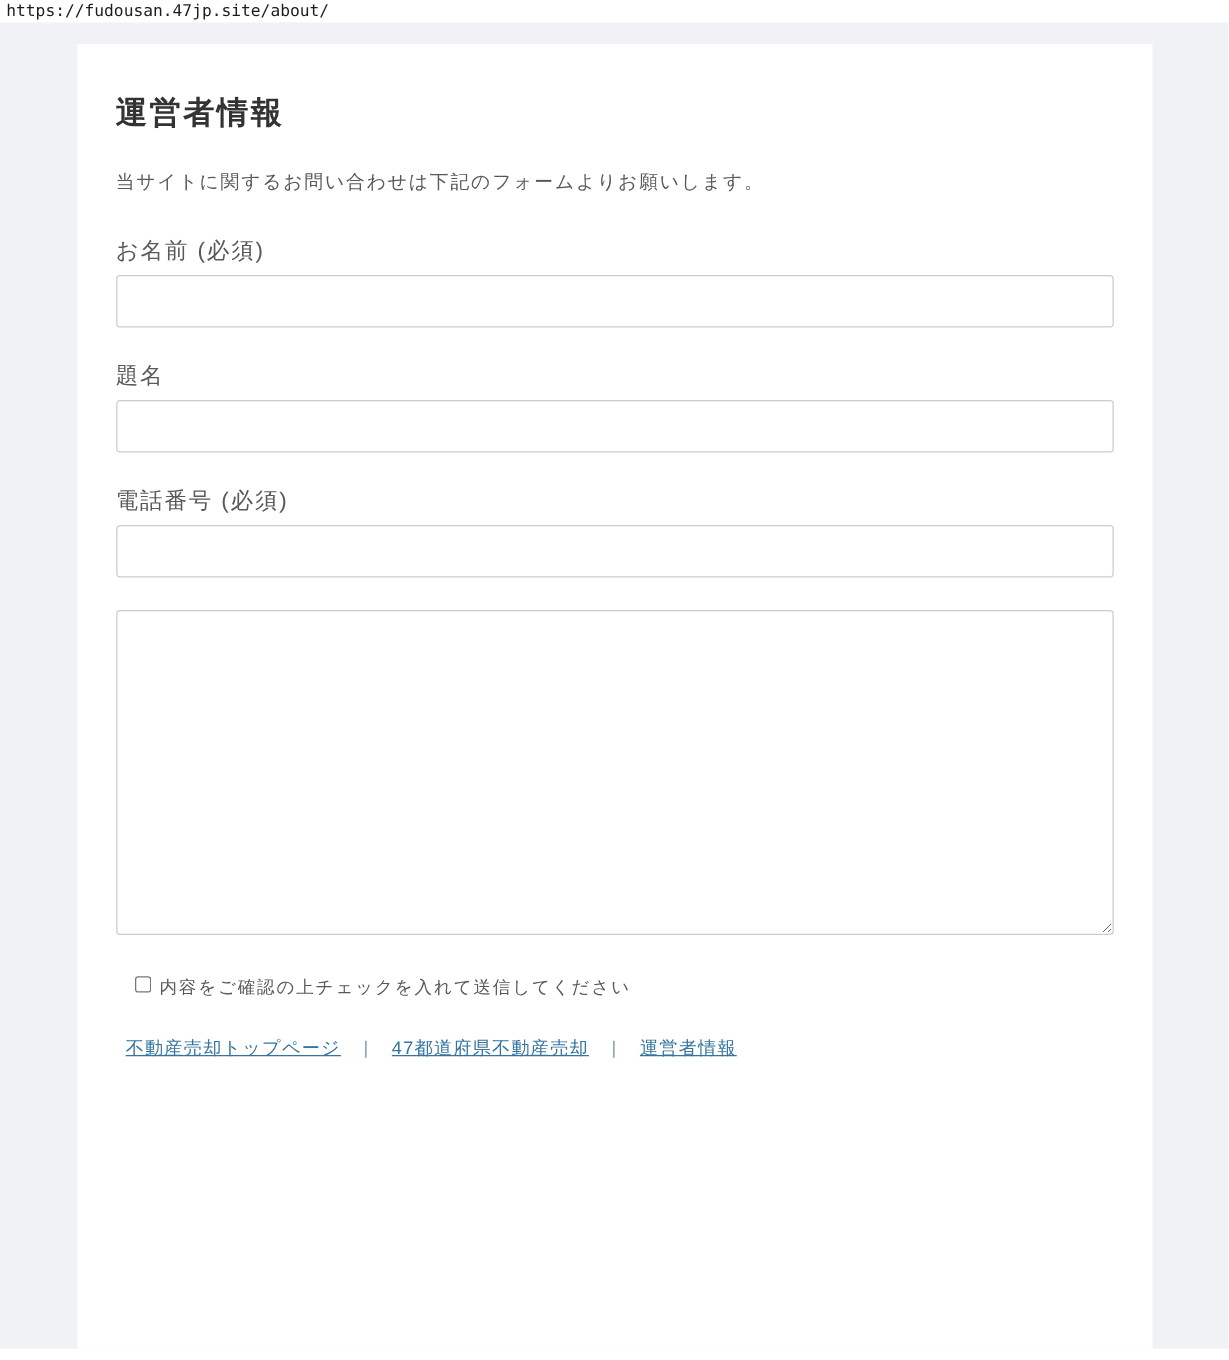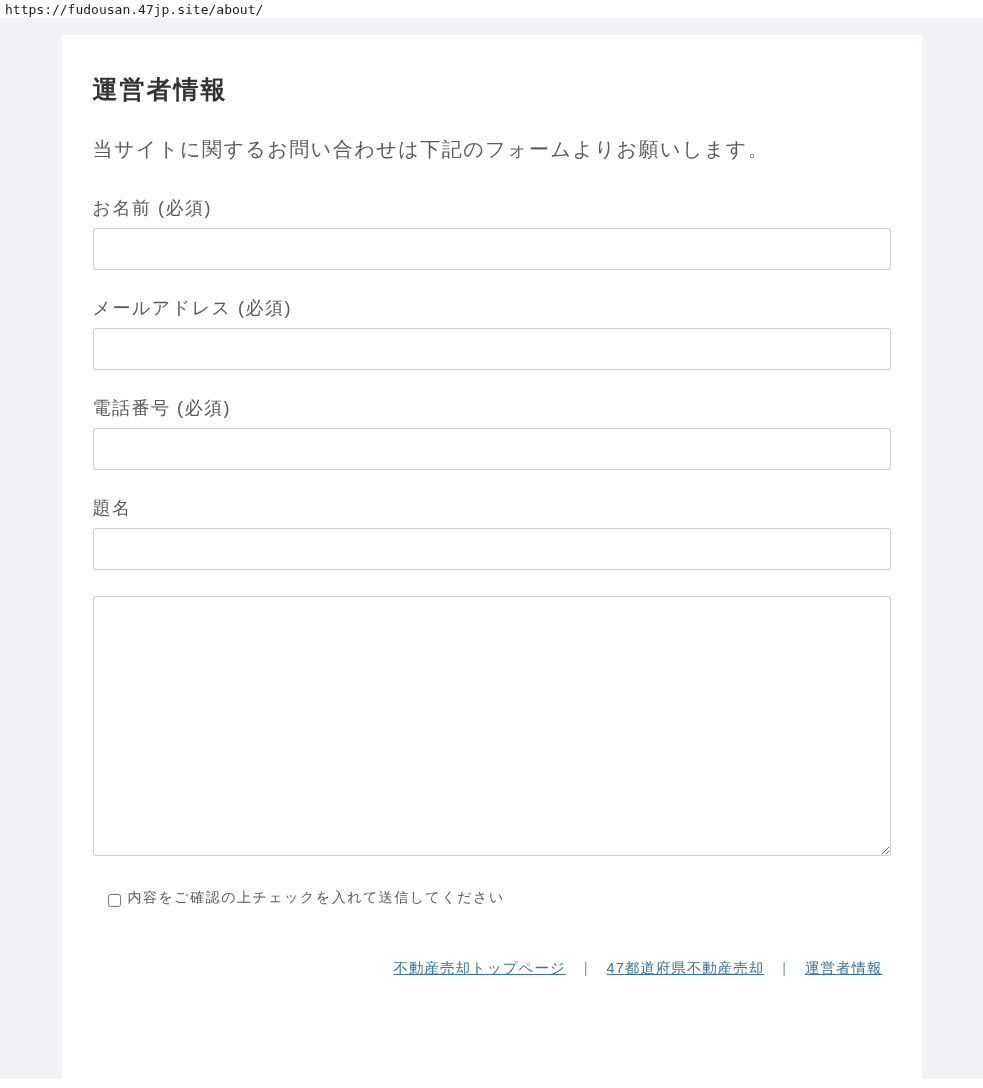--- a/index.html
+++ b/index.html
@@ -33,21 +33,21 @@
     padding: 38px 31px 60px 31px;
   }
   .page-title {
     font-size: 25px;
     font-weight: bold;
     color: #333333;
     letter-spacing: 2px;
   }
   .intro-text {
     margin-top: 30px;
-    font-size: 20px;
+    font-size: 15px;
     color: #595959;
     letter-spacing: 1.5px;
   }
   .form-area { margin-top: 33px; }
   .form-group { margin-bottom: 26px; }
   .field-label {
     display: block;
     font-size: 18px;
     color: #595959;
     letter-spacing: 1.5px;
@@ -76,21 +76,21 @@
     color: #333;
     padding: 8px 10px;
     outline: none;
     resize: vertical;
     font-family: "Liberation Sans", sans-serif;
   }
   .checkbox-row {
     margin-top: 33px;
     margin-left: 15px;
     display: flex;
-    align-items: flex-end;
+    align-items: flex-start;
   }
   .checkbox-box {
     width: 13px; height: 13px;
     margin: 0 7px 0 0;
     accent-color: #888;
   }
   .checkbox-label {
     font-size: 14px;
     color: #595959;
     letter-spacing: 1.5px;
@@ -103,22 +103,22 @@
     background: linear-gradient(to bottom, #f9f9f9, #e4e4e4);
     border: 1px solid #b0b0b0;
     border-radius: 2px;
     font-size: 13px;
     color: #808080;
     letter-spacing: 2px;
     cursor: pointer;
     font-family: "Liberation Sans", sans-serif;
   }
   .footer-links {
-    margin-top: 52px;
-    text-align: right;
+    margin-top: 30px;
+    text-align: left;
     font-size: 14.5px;
     letter-spacing: 1px;
   }
   .footer-link {
     color: #35749e;
     text-decoration: underline;
     margin: 0 8px;
     cursor: pointer;
   }
   .footer-sep {
@@ -140,32 +140,28 @@
 
     <p class="intro-text">当サイトに関するお問い合わせは下記のフォームよりお願いします。</p>
 
     <div class="form-area">
 
       <div class="form-group">
         <label class="field-label">お名前 (必須)</label>
         <input type="text" class="text-input" style="">
       </div>
 
+
       <div class="form-group">
-        <label class="field-label">メールアドレス (必須)</label>
+        <label class="field-label">題名</label>
         <input type="text" class="text-input" style="">
       </div>
 
       <div class="form-group">
         <label class="field-label">電話番号 (必須)</label>
-        <input type="text" class="text-input" style="">
-      </div>
-
-      <div class="form-group">
-        <label class="field-label">題名</label>
         <input type="text" class="text-input" style="">
       </div>
 
       <div class="form-group">
         <textarea class="textarea-input" style=""></textarea>
       </div>
 
       <div class="checkbox-row">
         <input type="checkbox" class="checkbox-box" style="">
         <span class="checkbox-label">内容をご確認の上チェックを入れて送信してください</span>

